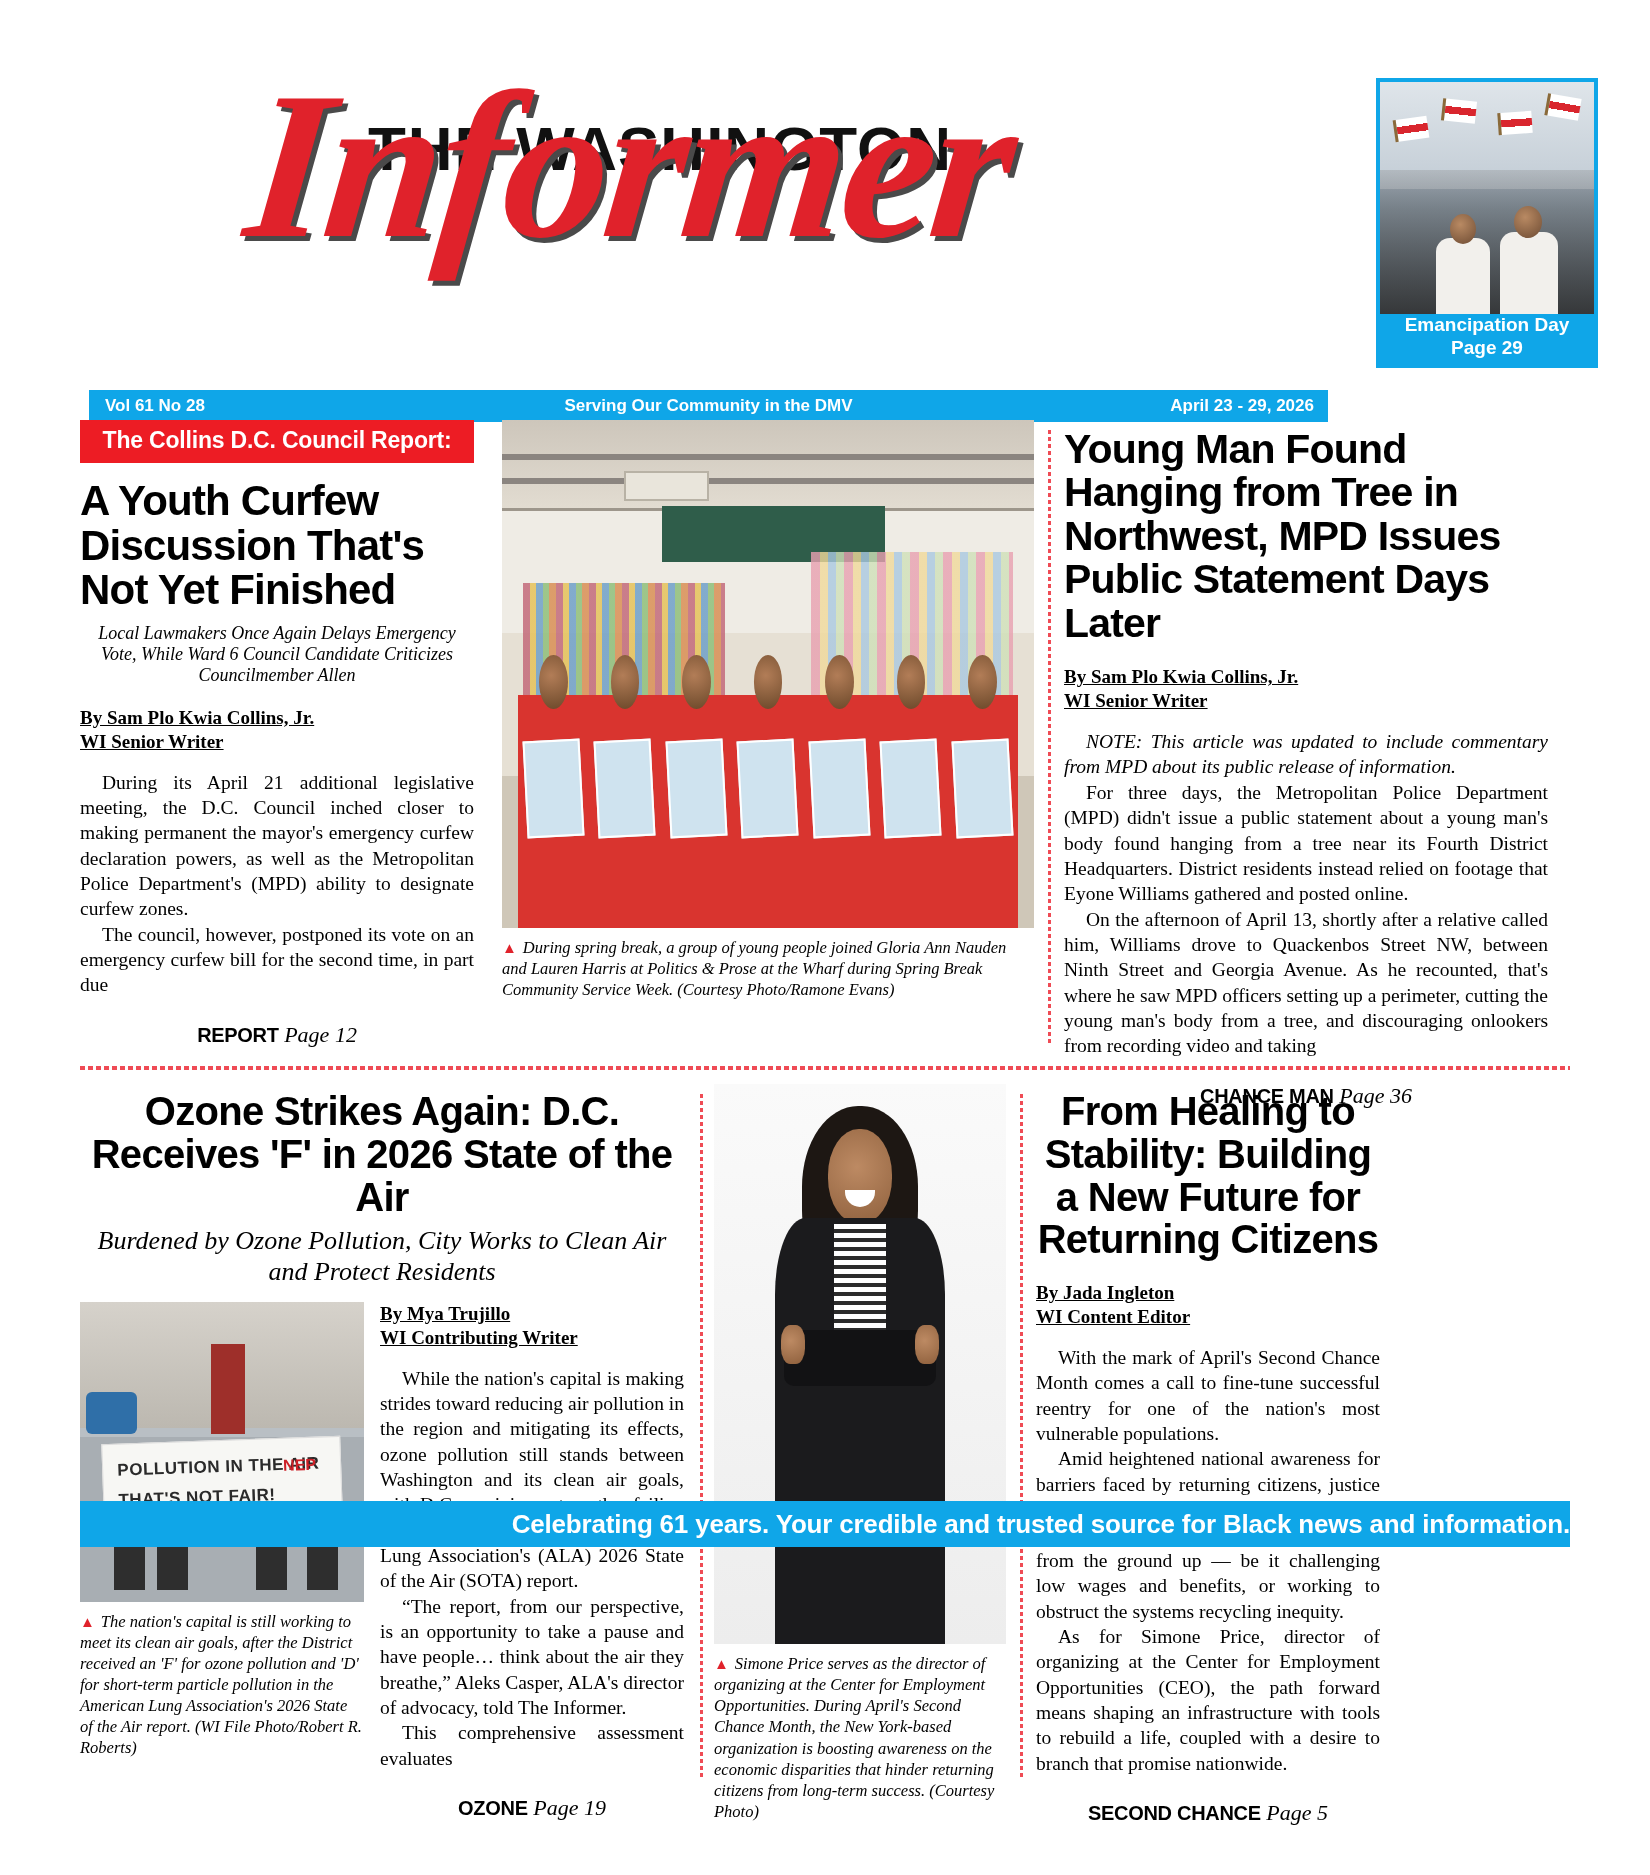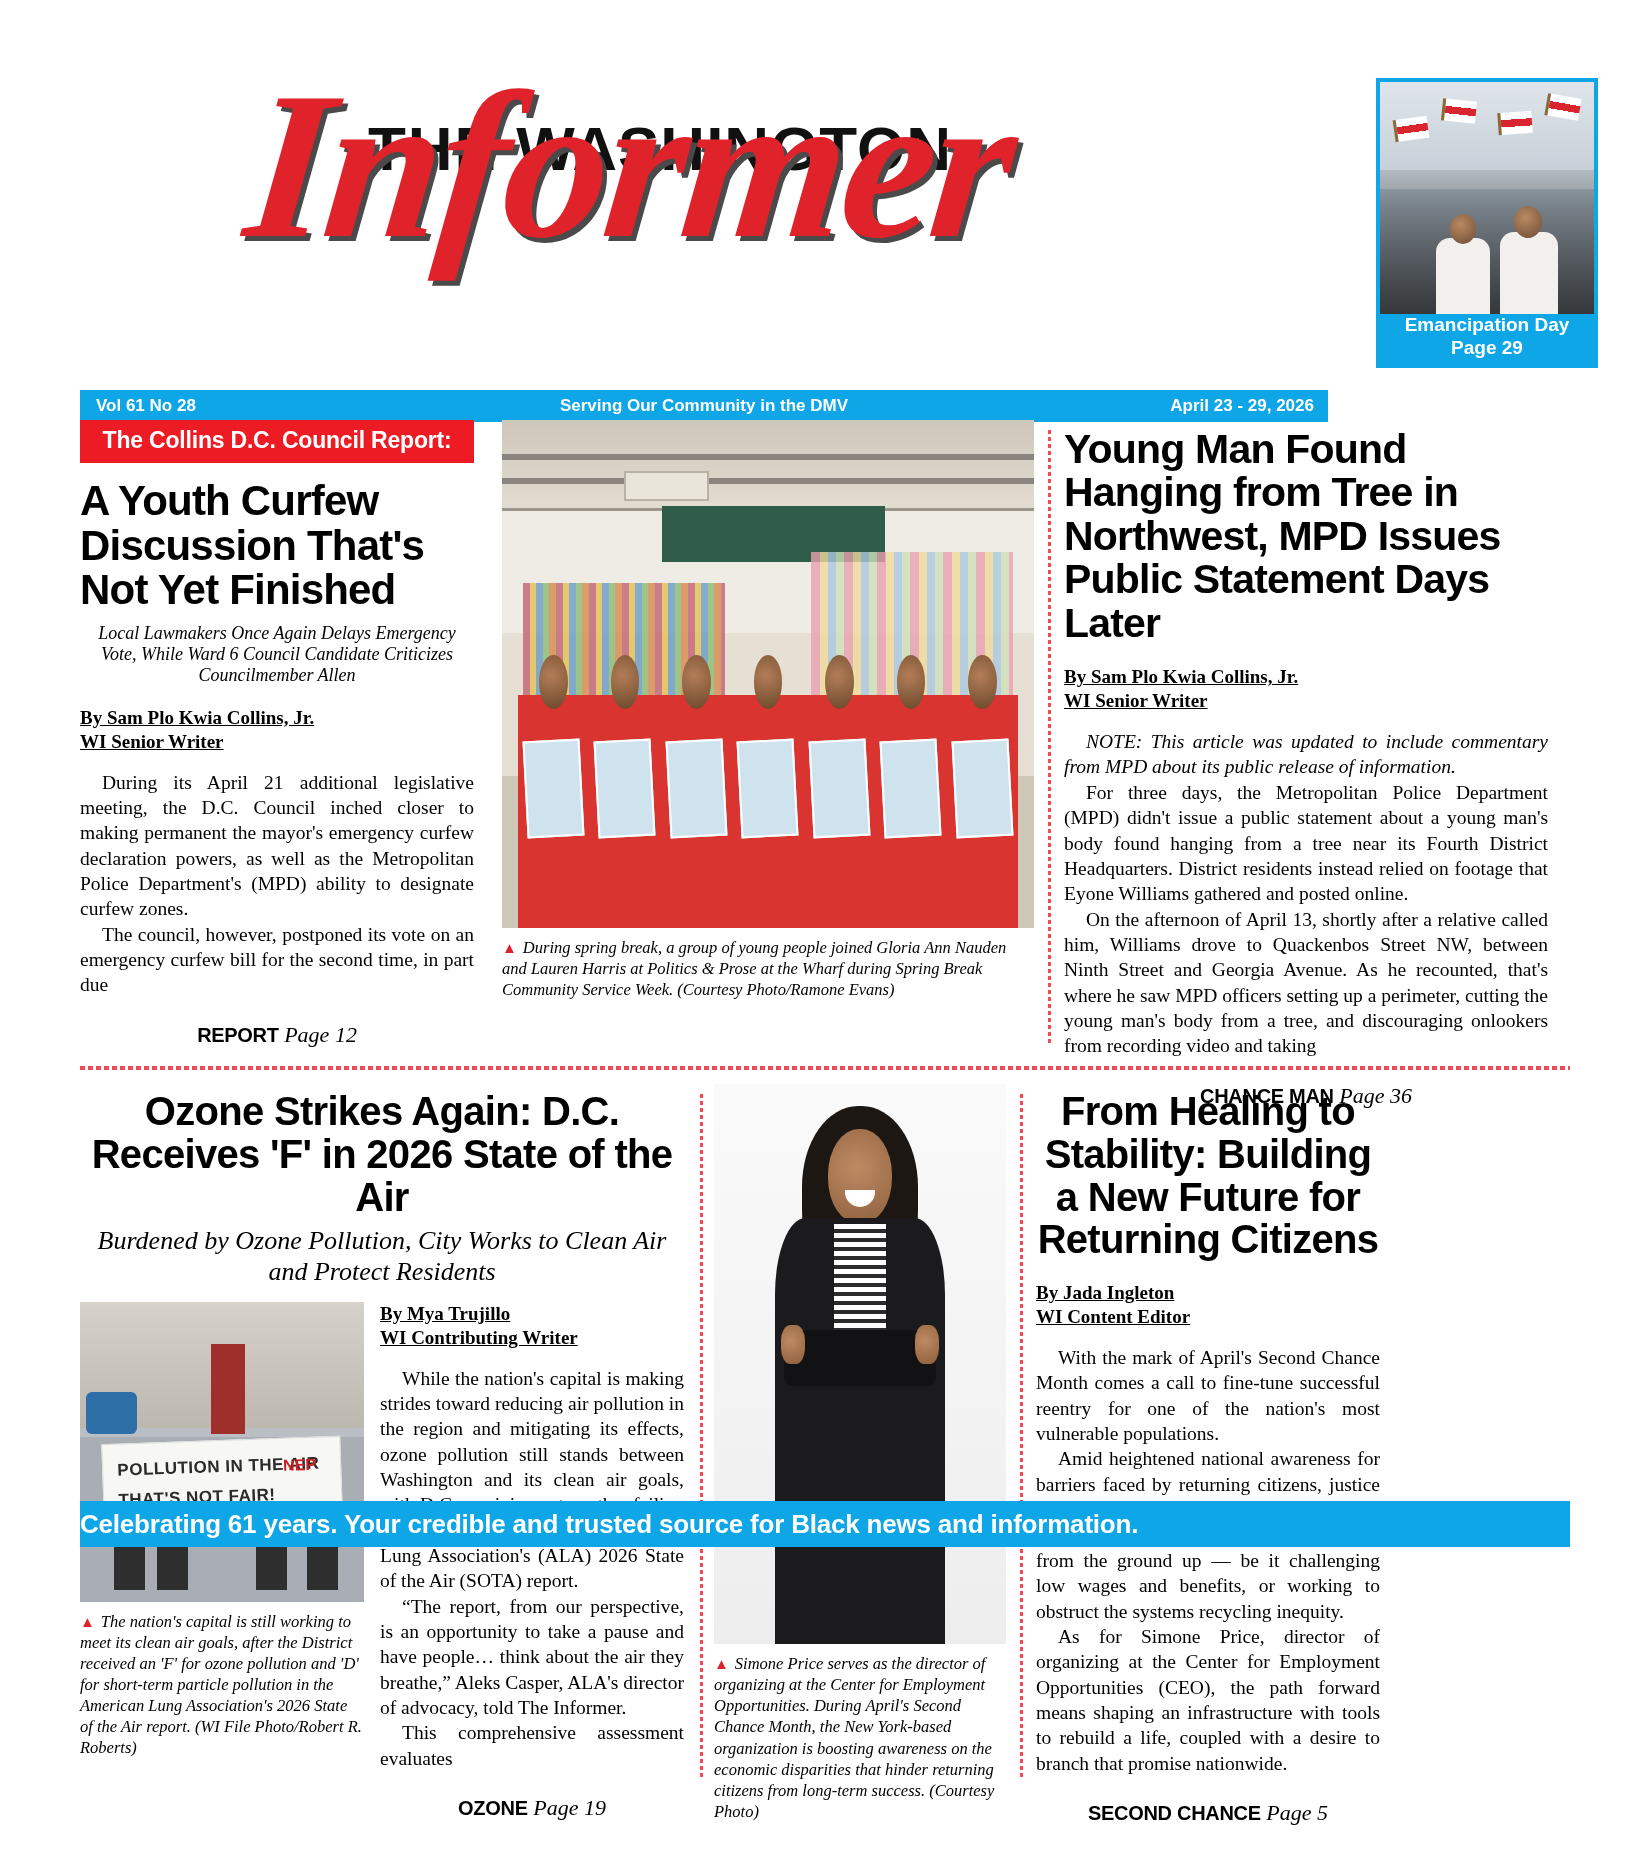--- a/index.html
+++ b/index.html
@@ -72,21 +72,21 @@
   }
   .promo-text {
     position:absolute; left:0; right:0; bottom:8px;
     text-align:center; color:#fff;
     font-family:"Liberation Sans", sans-serif;
     font-weight:bold; font-size:19px; line-height:1.25;
   }
 
   
   .info-bar {
-    position:absolute; left:80px; right:322px; top:390px; height:32px;
+    position:absolute; left:89px; right:322px; top:390px; height:32px;
     background:#0fa6e8; color:#fff;
     font-family:"Liberation Sans", sans-serif;
     font-weight:bold; font-size:17px;
     display:flex; align-items:center;
   }
   .info-bar .vol { padding-left:16px; width:33%; }
   .info-bar .serving { width:34%; text-align:center; }
   .info-bar .date { width:33%; text-align:right; padding-right:14px; }
 
   
@@ -305,21 +305,21 @@
   .pers-hand{
     position:absolute; top:43%; width:8%; height:7%;
     border-radius:40%;
     background:radial-gradient(circle at 40% 40%,#bd8a63,#8d5f3c);
   }
   .pers-h1{left:23%;} .pers-h2{left:69%;}
 
   .banner-bottom {
     position:absolute; left:80px; right:80px; bottom:48px;
     height:46px; background:#0fa6e8; color:#fff;
-    display:flex; align-items:center; justify-content:flex-start;
+    display:flex; align-items:center; justify-content:flex-end;
     font-family:"Liberation Sans", sans-serif;
     font-weight:bold; font-size:26px; letter-spacing:-0.2px;
   }
 </style>
 </head>
 <body>
 
 <div class="page">
 
   <div class="masthead">

